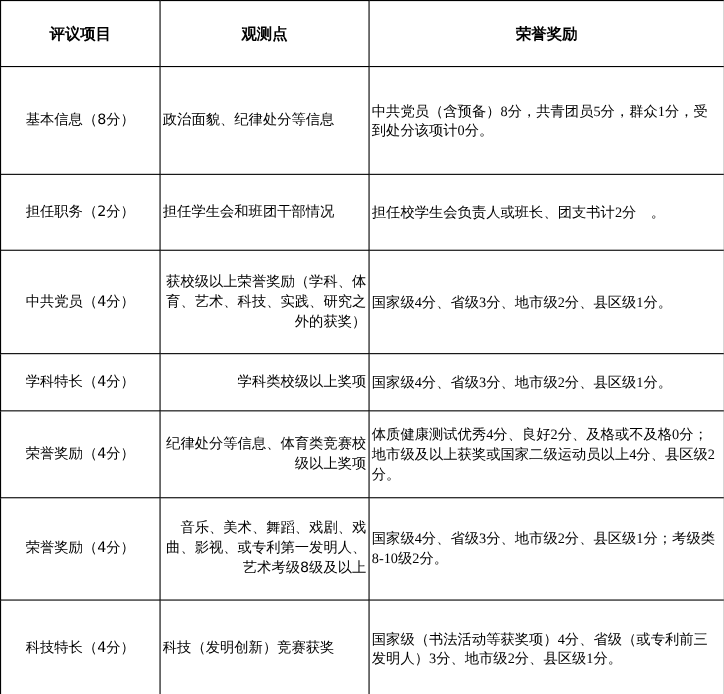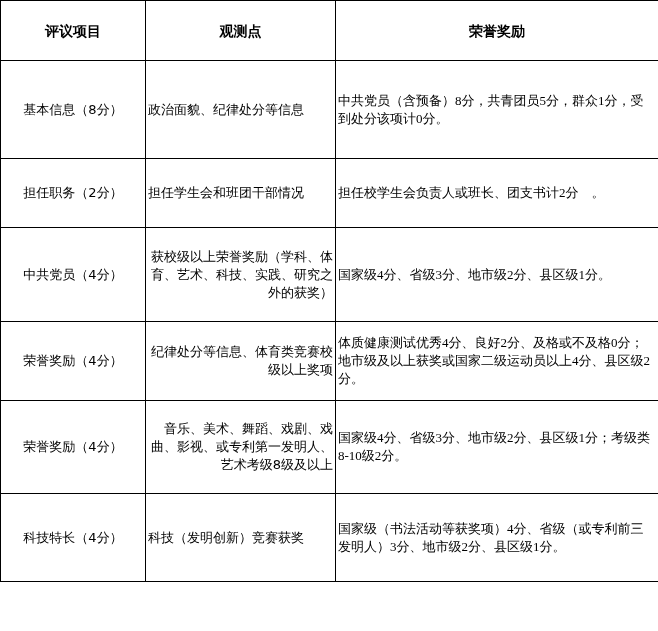--- a/index.html
+++ b/index.html
@@ -53,20 +53,25 @@
     <tr style="height:69px">
       <td class="c1">担任职务（2分）</td>
       <td class="c2 left">担任学生会和班团干部情况</td>
       <td class="c3">担任校学生会负责人或班长、团支书计2分　。</td>
     </tr>
     <tr style="height:94px">
       <td class="c1">中共党员（4分）</td>
       <td class="c2">获校级以上荣誉奖励（学科、体育、艺术、科技、实践、研究之外的获奖）</td>
       <td class="c3">国家级4分、省级3分、地市级2分、县区级1分。</td>
     </tr>
+    <tr style="height:52px">
+      <td class="c1">学科特长（4分）</td>
+      <td class="c2">学科类校级以上奖项</td>
+      <td class="c3">国家级4分、省级3分、地市级2分、县区级1分。</td>
+    </tr>
     <tr style="height:76px">
       <td class="c1">荣誉奖励（4分）</td>
       <td class="c2">纪律处分等信息、体育类竞赛校级以上奖项</td>
       <td class="c3">体质健康测试优秀4分、良好2分、及格或不及格0分；地市级及以上获奖或国家二级运动员以上4分、县区级2分。</td>
     </tr>
     <tr style="height:93px">
       <td class="c1">荣誉奖励（4分）</td>
       <td class="c2">音乐、美术、舞蹈、戏剧、戏曲、影视、或专利第一发明人、艺术考级8级及以上</td>
       <td class="c3">国家级4分、省级3分、地市级2分、县区级1分；考级类8-10级2分。</td>
     </tr>

